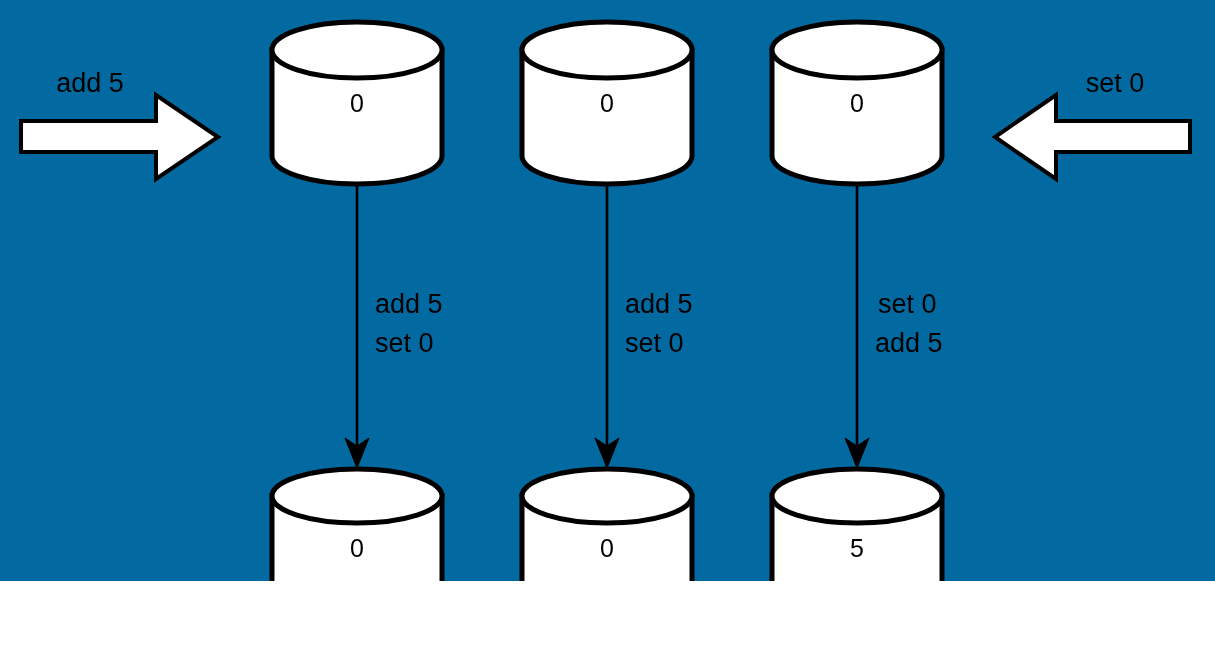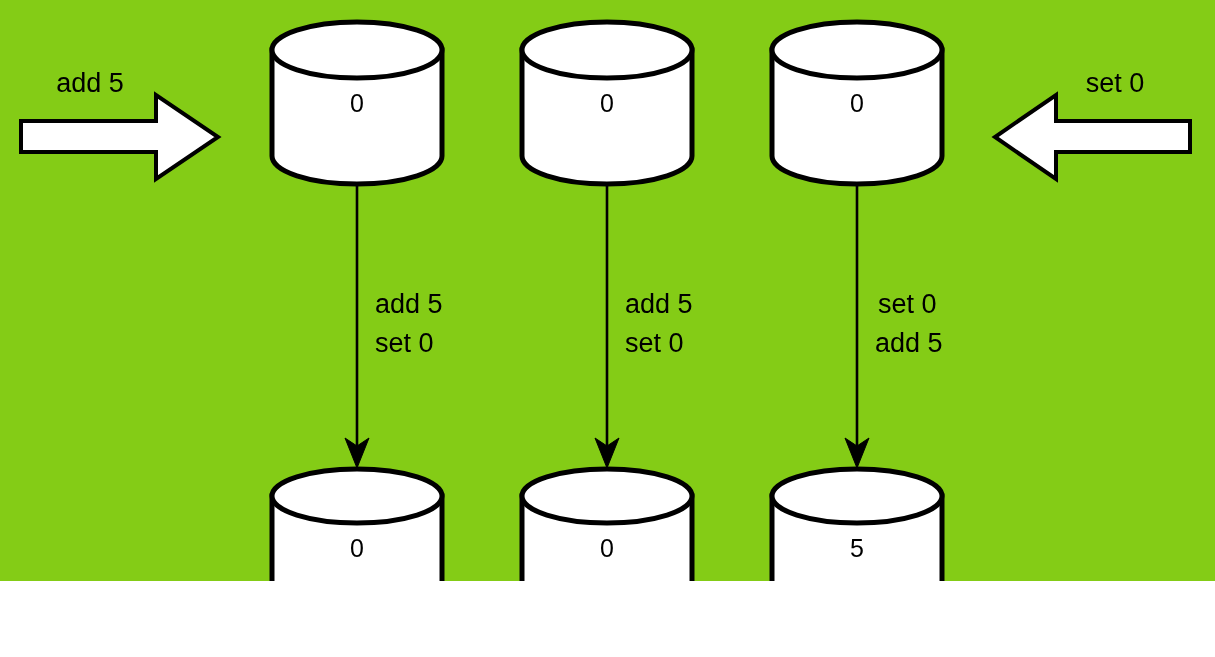--- a/index.html
+++ b/index.html
@@ -4,21 +4,21 @@
 <style>
   html, body {
     margin: 0;
     padding: 0;
     background: #ffffff;
   }
   #canvas {
     position: relative;
     width: 1215px;
     height: 581px;
-    background: #84cc16;
+    background: #0369a1;
     overflow: hidden;
     font-family: "Liberation Sans", sans-serif;
   }
   #canvas svg {
     position: absolute;
     left: 0;
     top: 0;
     width: 1215px;
     height: 657px;
   }

